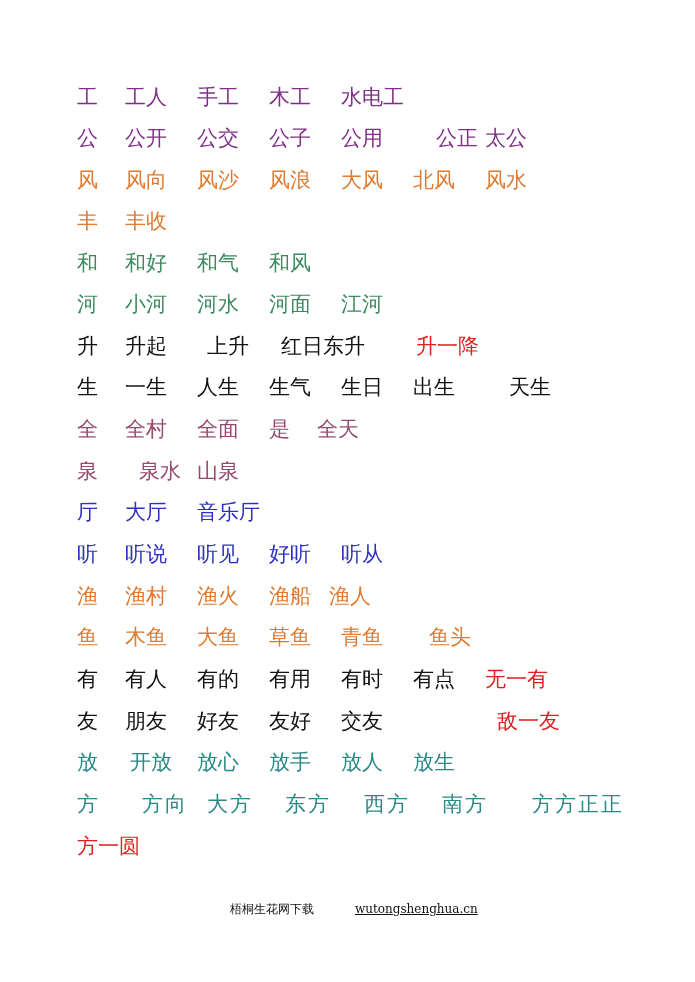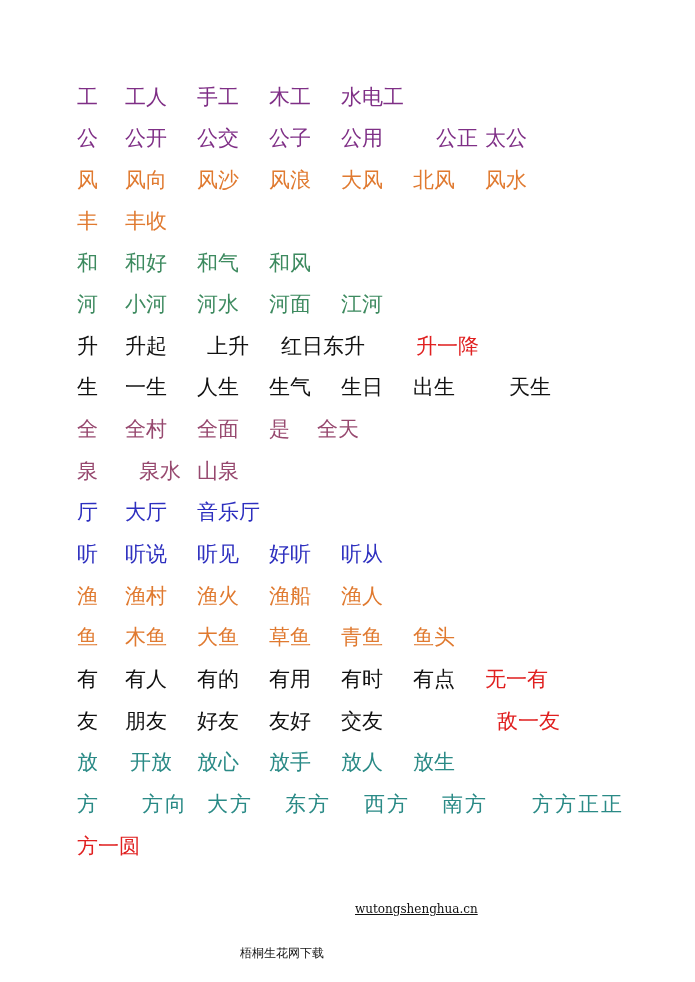--- a/index.html
+++ b/index.html
@@ -45,21 +45,21 @@
   .footer {
     position: absolute;
     top: 900px;
     left: 0;
     width: 695px;
     height: 18px;
     font-size: 12px;
     line-height: 18px;
     color: #111;
   }
-  .footer .f-cn { position: absolute; left: 240px; margin-top: 44px; }
+  .footer .f-cn { position: absolute; left: 230px; }
   .footer .f-url { position: absolute; left: 355px; text-decoration: underline; }
 </style>
 </head>
 <body>
 
 <div class="page">
 
   <div class="row c-purple" style="top:81px">
     <span class="w" style="left:77px">工</span>
     <span class="w" style="left:125px">工人</span>
@@ -152,30 +152,30 @@
     <span class="w" style="left:197px">听见</span>
     <span class="w" style="left:269px">好听</span>
     <span class="w" style="left:341px">听从</span>
   </div>
 
   <div class="row c-orange" style="top:580px">
     <span class="w" style="left:77px">渔</span>
     <span class="w" style="left:125px">渔村</span>
     <span class="w" style="left:197px">渔火</span>
     <span class="w" style="left:269px">渔船</span>
-    <span class="w" style="left:341px">渔人</span>
+    <span class="w" style="left:329px">渔人</span>
   </div>
 
   <div class="row c-orange" style="top:621px">
     <span class="w" style="left:77px">鱼</span>
     <span class="w" style="left:125px">木鱼</span>
     <span class="w" style="left:197px">大鱼</span>
     <span class="w" style="left:269px">草鱼</span>
     <span class="w" style="left:341px">青鱼</span>
-    <span class="w" style="left:413px">鱼头</span>
+    <span class="w" style="left:429px">鱼头</span>
   </div>
 
   <div class="row c-black" style="top:663px">
     <span class="w" style="left:77px">有</span>
     <span class="w" style="left:125px">有人</span>
     <span class="w" style="left:197px">有的</span>
     <span class="w" style="left:269px">有用</span>
     <span class="w" style="left:341px">有时</span>
     <span class="w" style="left:413px">有点</span>
     <span class="w c-red" style="left:485px">无一有</span>

